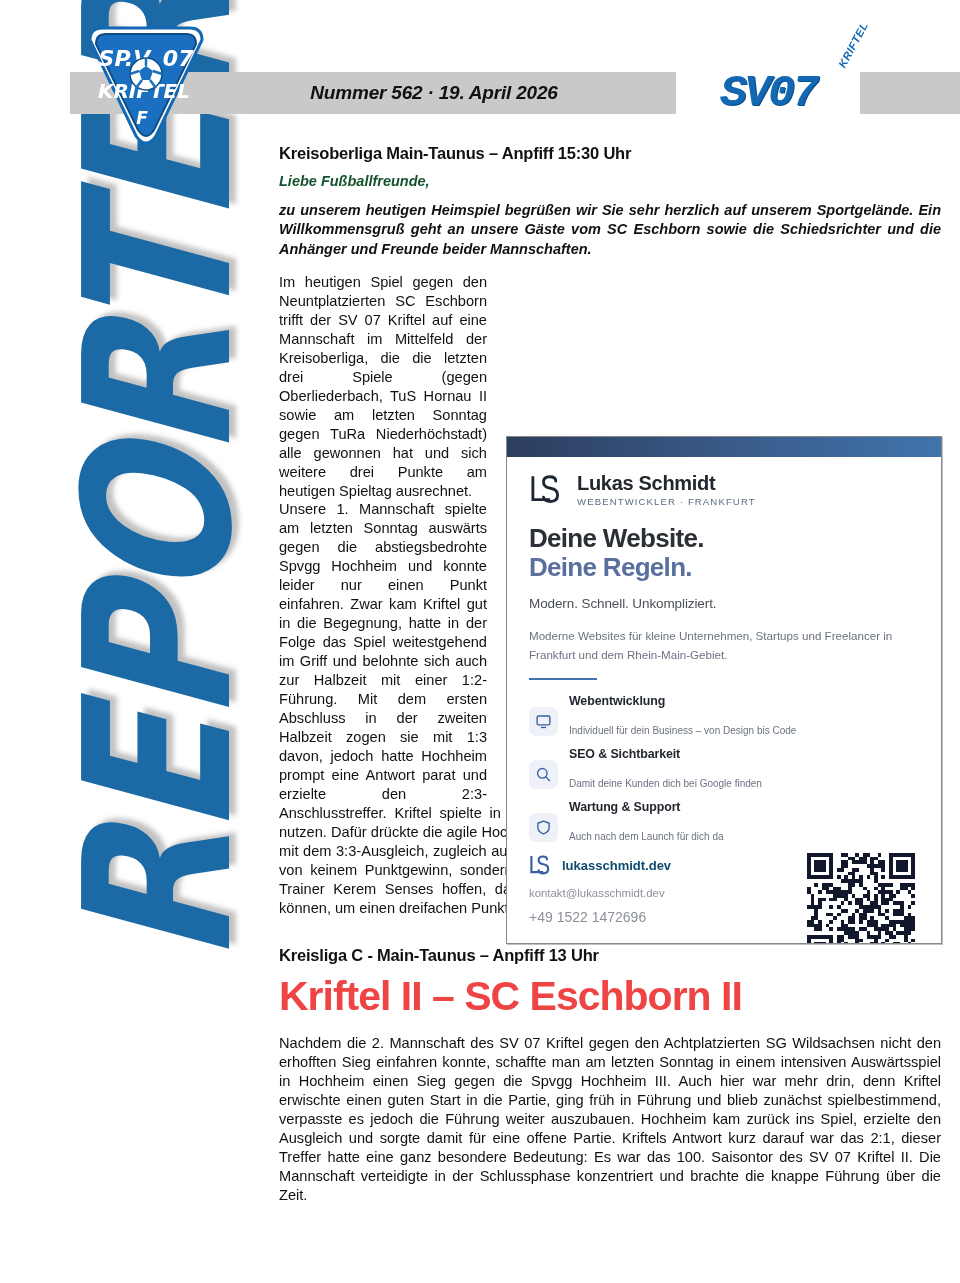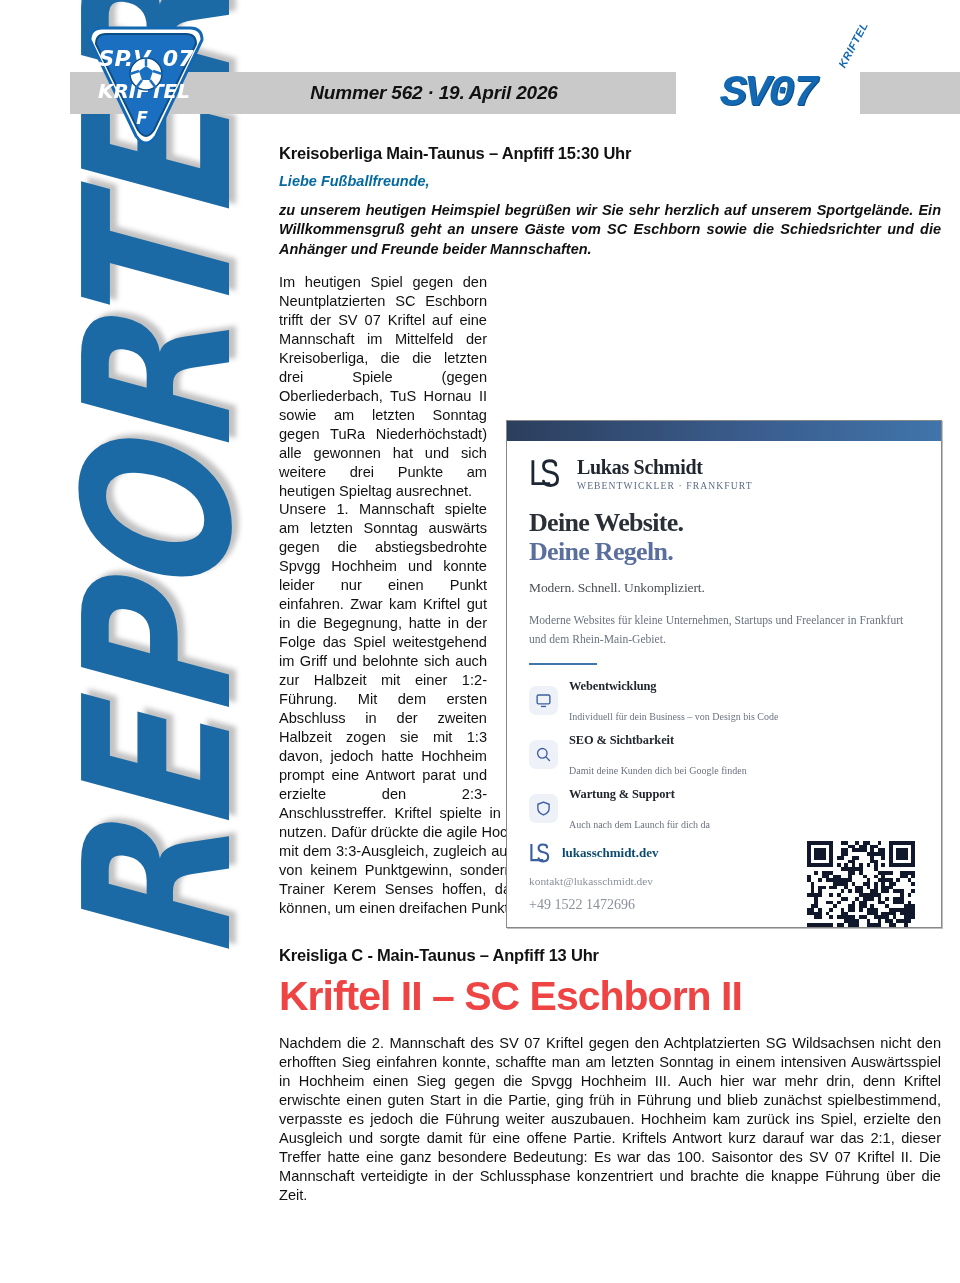--- a/index.html
+++ b/index.html
@@ -86,21 +86,21 @@
   .kicker {
     font-size: 16.5px; font-weight: bold; color: #111;
     letter-spacing: -0.2px; margin-bottom: 10px;
   }
   .match-title {
     font-size: 44px; font-weight: bold; color: #1268b3;
     line-height: 1.07; letter-spacing: -1.1px;
     margin-bottom: 22px;
   }
   .salutation {
-    font-size: 14.5px; font-weight: bold; font-style: italic; color: #0369a1;
+    font-size: 14.5px; font-weight: bold; font-style: italic; color: #14532d;
     margin-bottom: 12px;
   }
   .intro {
     font-size: 14.5px; font-weight: bold; font-style: italic; color: #111;
     line-height: 1.33; text-align: justify;
     margin-bottom: 14px;
   }
   .body-text {
     font-size: 14.6px; color: #111; line-height: 1.30; text-align: justify;
   }
@@ -120,26 +120,26 @@
   
   .section2 { margin-top: 26px; }
   .match-title-2 {
     font-size: 41px; font-weight: bold; color: #ef4444;
     line-height: 1.05; letter-spacing: -1px;
     margin-top: 6px; margin-bottom: 16px;
   }
 
   
   .ad {
-    position: absolute; left: 506px; top: 420px;
+    position: absolute; left: 506px; top: 436px;
     width: 436px; height: 508px;
     background: #ffffff;
     border: 1px solid #888;
     box-shadow: 1px 1px 0 rgba(0,0,0,0.25);
-    font-family: Liberation Serif, serif;
+    font-family: Liberation Sans, sans-serif;
     overflow: hidden;
   }
   .ad-topbar {
     height: 20px;
     background: linear-gradient(to right, #2c3e5d 0%, #3a5c8c 55%, #4074ab 100%);
   }
   .ad-inner { padding: 16px 22px 10px 22px; }
   .ad-brandrow { display: flex; align-items: center; gap: 12px; }
   .ls-mark { width: 36px; height: 30px; flex: none; }
   .ad-brandname {
@@ -161,21 +161,21 @@
   .ad-tag {
     font-size: 13.5px; color: #4b5056; margin-top: 14px; letter-spacing: -0.1px;
   }
   .ad-desc {
     font-size: 11.6px; color: #6b7280; margin-top: 16px; line-height: 1.62;
   }
   .ad-rule {
     width: 68px; height: 2px; background: #4074ab; margin: 13px 0 0 0;
   }
   .ad-services { margin-top: 14px; }
-  .svc { display: flex; align-items: center; gap: 11px; margin-bottom: 11px; }
+  .svc { display: flex; align-items: flex-end; gap: 11px; margin-bottom: 11px; }
   .svc-ico {
     width: 29px; height: 29px; border-radius: 7px; background: #eef1f7;
     flex: none; display: flex; align-items: center; justify-content: center;
   }
   .svc-title { font-size: 12.4px; font-weight: bold; color: #22272f; letter-spacing: -0.1px; }
   .svc-sub { font-size: 10px; color: #6b7280; margin-top: 17px; }
   .ad-footer { display: flex; align-items: flex-start; justify-content: space-between; margin-top: 6px; }
   .ad-contact { padding-top: 2px; }
   .ad-site { display: flex; align-items: center; gap: 9px; }
   .ad-site-txt { font-size: 13px; font-weight: bold; color: #0c4a6e; }

